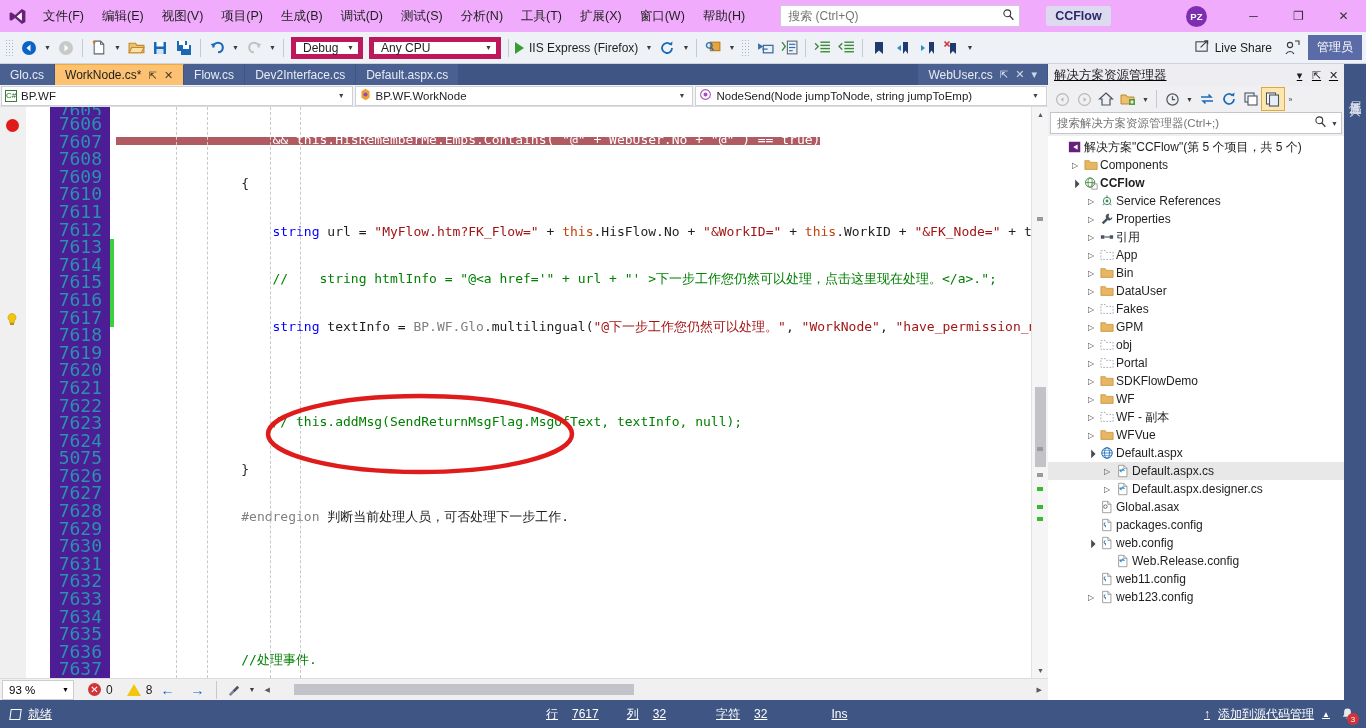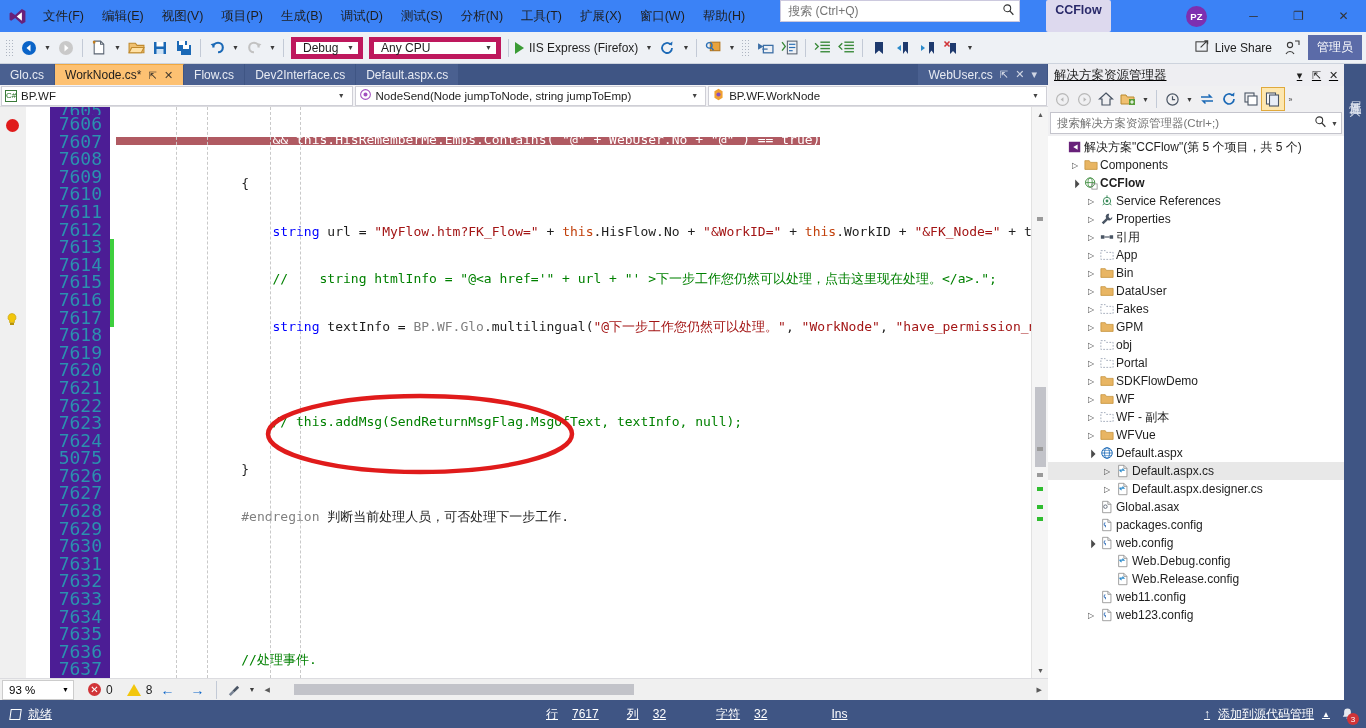--- a/index.html
+++ b/index.html
@@ -7,21 +7,21 @@
     width: 1366px; height: 728px;
     overflow: hidden;
     font-family: "Liberation Sans", sans-serif;
     font-size: 12px;
     background: #eef1f5;
   }
   .app { width: 1366px; height: 728px; display: flex; flex-direction: column; position: relative; }
 
   
   .titlebar {
-    height: 32px; background: #3b82f6; display: flex; 
+    height: 32px; background: #f0abfc; display: flex; align-items: center;
     flex: 0 0 32px; position: relative;
   }
   .vs-logo { width: 34px; display:flex; align-items:center; justify-content:center; }
   .vs-logo svg { display:block; }
   .menu { display: flex; align-items: center; height: 32px; }
   .menu-item {
     padding: 0 9px; height: 32px; line-height: 32px; font-size: 12.5px; color: #1e1e1e;
     cursor: default; white-space: nowrap;
   }
   .search-wrap { margin-left: 26px; position: relative; }
@@ -409,38 +409,38 @@
           </div>
         </div>
       </div>
 
       <div class="navbar">
         <div class="navcombo nc1">
           <span class="ico-sq">C#</span>
           <span class="nv">BP.WF</span>
           <span class="na">▼</span>
         </div>
+        <div class="navcombo nc2">
+          <span>
+            <svg width="13" height="13" viewBox="0 0 16 16">
+                <path d="M8 1 l5 3 v8 l-5 3 l-5-3 V4z" fill="#f0a030"></path>
+                <circle cx="8" cy="8" r="2.6" fill="#8a4fbf"></circle>
+              </svg>
+          </span>
+          <span class="nv">BP.WF.WorkNode</span>
+          <span class="na">▼</span>
+        </div>
         <div class="navcombo nc3">
           <span>
             <svg width="13" height="13" viewBox="0 0 16 16">
                 <circle cx="8" cy="8" r="6" fill="none" stroke="#a24fbf" stroke-width="1.3"></circle>
                 <path d="M5.5 8 a2.5 2.5 0 0 1 5 0 a2.5 2.5 0 0 1 -5 0" fill="#a24fbf"></path>
               </svg>
           </span>
           <span class="nv">NodeSend(Node jumpToNode, string jumpToEmp)</span>
-          <span class="na">▼</span>
-        </div>
-        <div class="navcombo nc2">
-          <span>
-            <svg width="13" height="13" viewBox="0 0 16 16">
-                <path d="M8 1 l5 3 v8 l-5 3 l-5-3 V4z" fill="#f0a030"></path>
-                <circle cx="8" cy="8" r="2.6" fill="#8a4fbf"></circle>
-              </svg>
-          </span>
-          <span class="nv">BP.WF.WorkNode</span>
           <span class="na">▼</span>
         </div>
       </div>
 
       <div class="editor-area">
 
         <div class="gutter-bp">
           <div style="position:absolute;left:6px;top:12px;width:13px;height:13px;border-radius:50%;background:#e01b1b;"></div>
           <div style="position:absolute;left:6px;top:206px;width:12px;height:13px;">
             <svg width="12" height="13" viewBox="0 0 12 13">
@@ -893,31 +893,20 @@
           </div>
           <div class="tr" style="padding-left: 52px;">
             <span class="tw"></span>
             <span class="ti">
               <svg width="14" height="14" viewBox="0 0 16 16">
                 <path d="M3 1.5h6l3.5 3.5v9.5H3z" fill="#fff" stroke="#8a8a8a" stroke-width=".9"></path>
                 <path d="M9 1.5v3.5h3.5" fill="none" stroke="#8a8a8a" stroke-width=".9"></path>
                 <path d="M4 7 h5 l-1.6 -1.6 M4 7 l2.4 2.4" fill="none" stroke="#2b8acb" stroke-width="1.2"></path>
               </svg>
             </span>
-            <span class="tl">Web.Debug.config</span>
-          </div>
-          <div class="tr" style="padding-left: 52px;">
-            <span class="tw"></span>
-            <span class="ti">
-              <svg width="14" height="14" viewBox="0 0 16 16">
-                <path d="M3 1.5h6l3.5 3.5v9.5H3z" fill="#fff" stroke="#8a8a8a" stroke-width=".9"></path>
-                <path d="M9 1.5v3.5h3.5" fill="none" stroke="#8a8a8a" stroke-width=".9"></path>
-                <path d="M4 7 h5 l-1.6 -1.6 M4 7 l2.4 2.4" fill="none" stroke="#2b8acb" stroke-width="1.2"></path>
-              </svg>
-            </span>
             <span class="tl">Web.Release.config</span>
           </div>
           <div class="tr" style="padding-left: 36px;">
             <span class="tw"></span>
             <span class="ti">
               <svg width="14" height="14" viewBox="0 0 16 16">
                 <path d="M3 1.5h6l3.5 3.5v9.5H3z" fill="#fff" stroke="#8a8a8a" stroke-width=".9"></path>
                 <path d="M9 1.5v3.5h3.5" fill="none" stroke="#8a8a8a" stroke-width=".9"></path>
                 <path d="M6.2 5.5 a1.5 1.5 0 1 0 0 3 v2" fill="none" stroke="#4a7fc1" stroke-width="1.2"></path>
               </svg>

